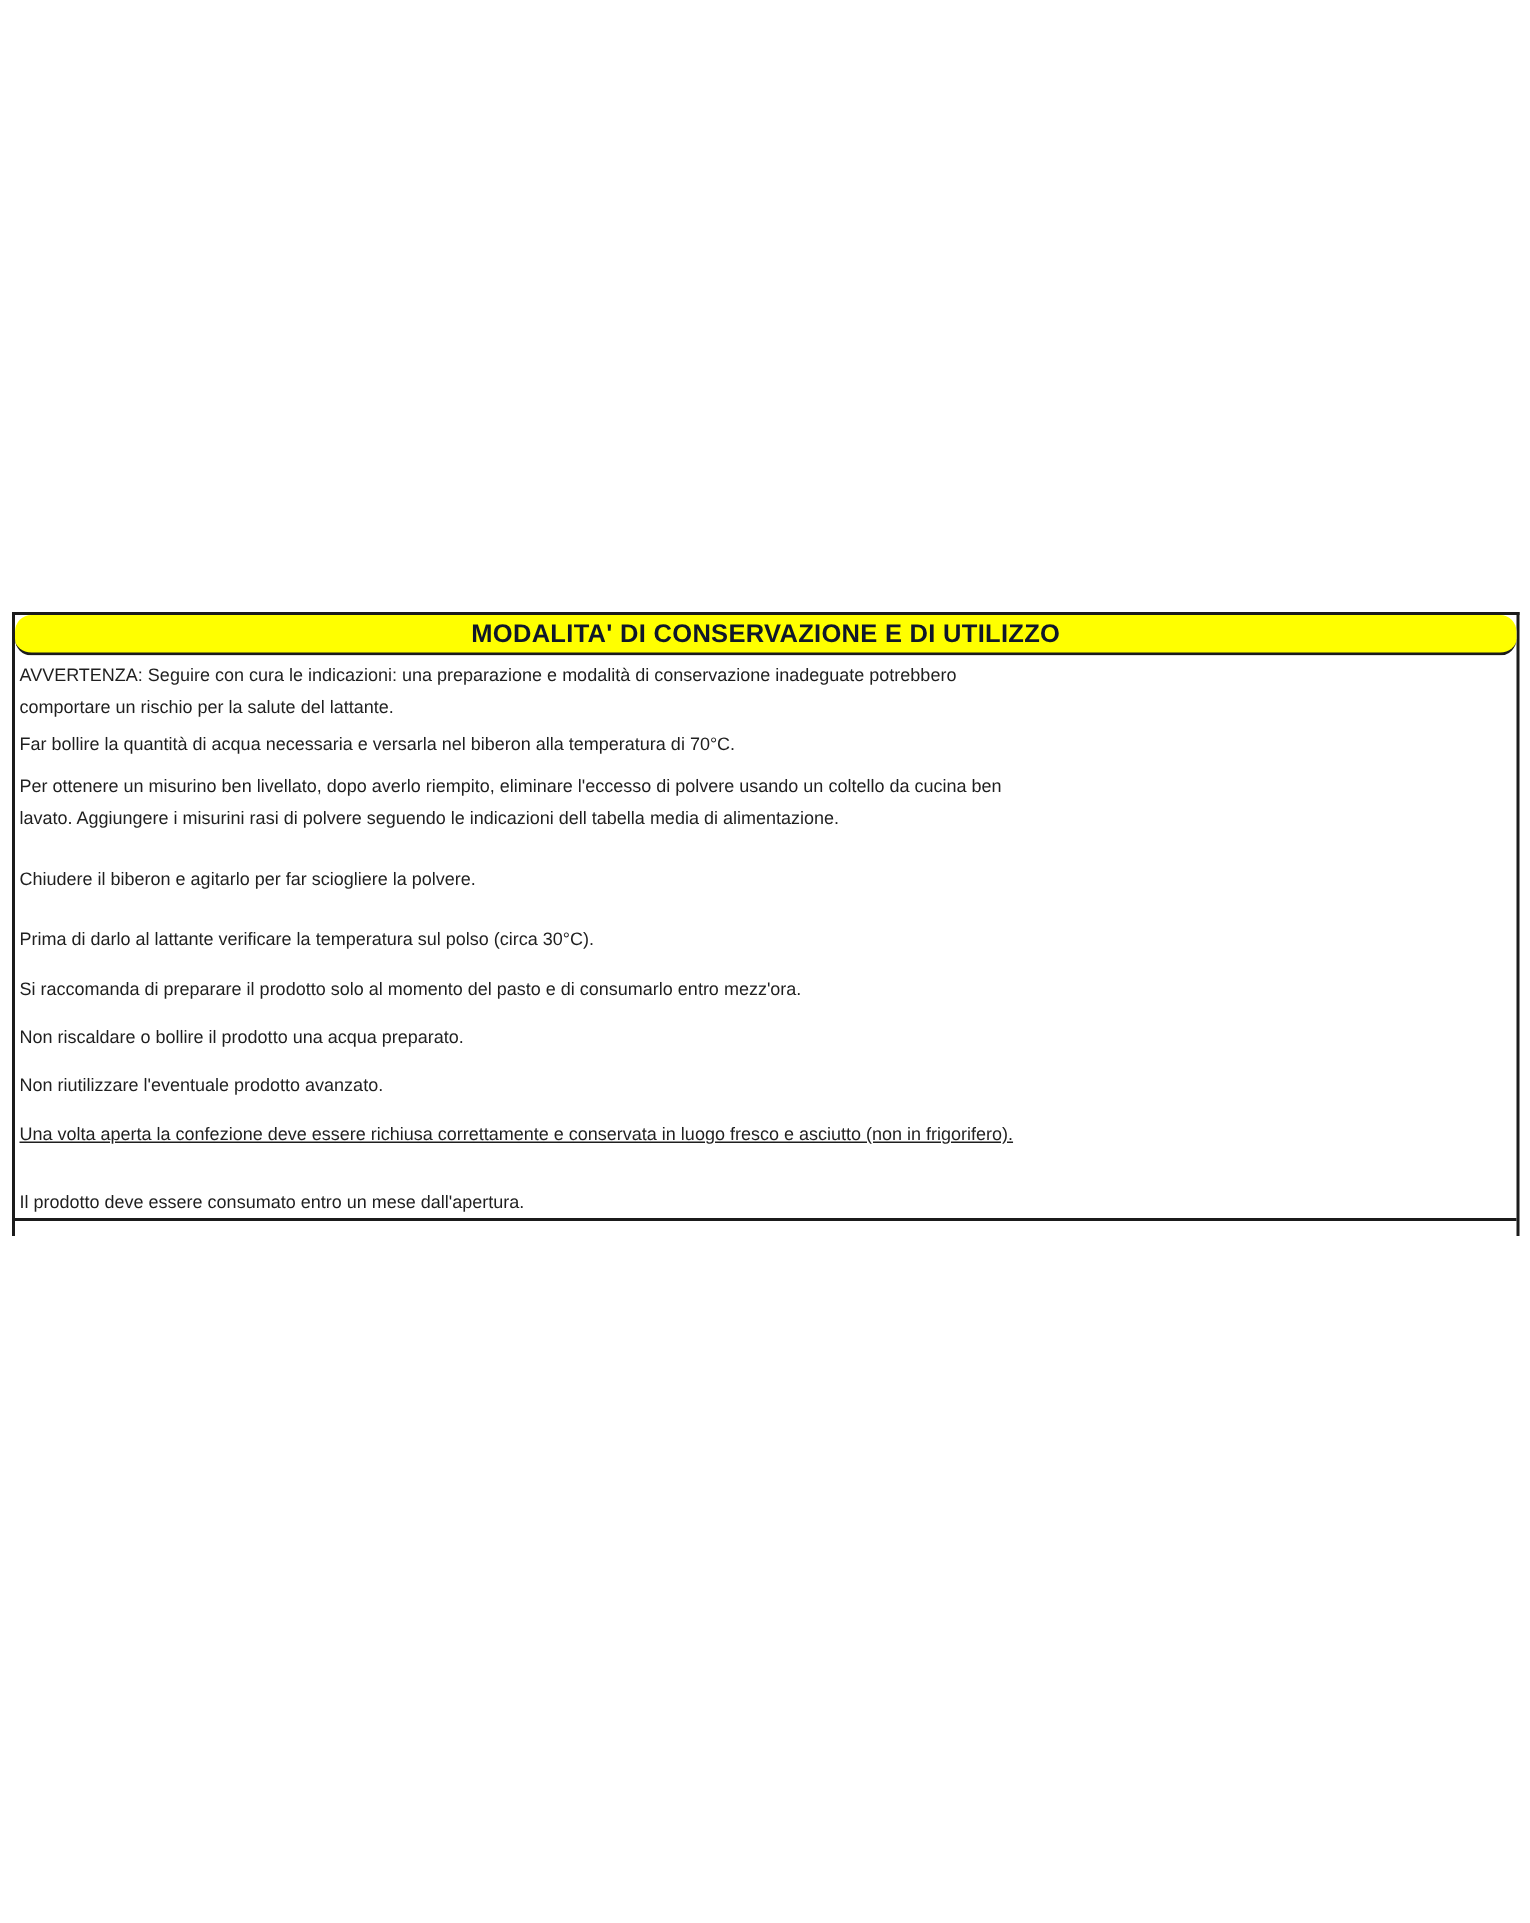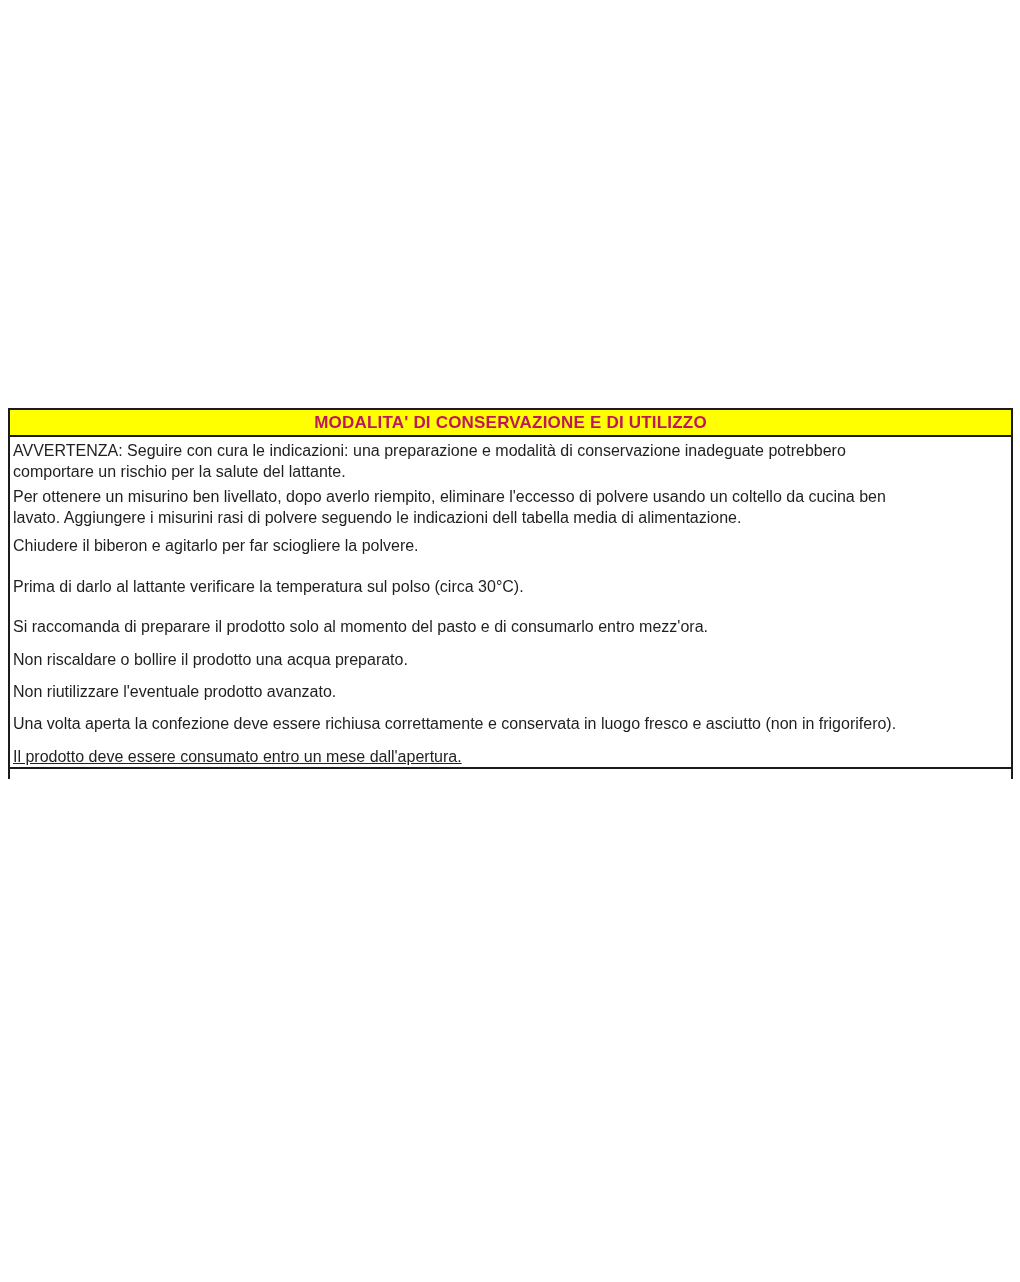--- a/index.html
+++ b/index.html
@@ -28,26 +28,27 @@
     background: #ffffff;
   }
   .header-row {
     height: 25px;
     line-height: 25px;
     background: #ffff00;
     border-bottom: 2px solid #1b1b1b;
     text-align: center;
     font-size: 17px;
     font-weight: bold;
-    color: #be185d;
+    color: #0f172a;
     letter-spacing: 0.2px;
+    border-radius: 11px;
   }
   .body-cell {
     padding: 0 4px 0 3px;
-    font-size: 16px;
+    font-size: 12px;
     line-height: 21px;
     color: #1f1f1f;
   }
   .body-cell p {
     margin: 0;
     white-space: pre-line;
   }
   .body-cell p:nth-of-type(1)  { margin-top: 3px;  }
   .body-cell p:nth-of-type(2)  { margin-top: 4px;  }
   .body-cell p:nth-of-type(3)  { margin-top: 7px;  }
@@ -69,20 +70,21 @@
 </style>
 </head>
 <body>
 
 <div class="canvas">
   <div class="info-table">
     <div class="header-row">MODALITA' DI CONSERVAZIONE E DI UTILIZZO</div>
     <div class="body-cell">
       <p>AVVERTENZA: Seguire con cura le indicazioni: una preparazione e modalità di conservazione inadeguate potrebbero
 comportare un rischio per la salute del lattante.</p>
+      <p>Far bollire la quantità di acqua necessaria e versarla nel biberon alla temperatura di 70°C.</p>
       <p>Per ottenere un misurino ben livellato, dopo averlo riempito, eliminare l'eccesso di polvere usando un coltello da cucina ben
 lavato. Aggiungere i misurini rasi di polvere seguendo le indicazioni dell tabella media di alimentazione.</p>
       <p>Chiudere il biberon e agitarlo per far sciogliere la polvere.</p>
       <p>Prima di darlo al lattante verificare la temperatura sul polso (circa 30°C).</p>
       <p>Si raccomanda di preparare il prodotto solo al momento del pasto e di consumarlo entro mezz'ora.</p>
       <p>Non riscaldare o bollire il prodotto una acqua preparato.</p>
       <p>Non riutilizzare l'eventuale prodotto avanzato.</p>
       <p>Una volta aperta la confezione deve essere richiusa correttamente e conservata in luogo fresco e asciutto (non in frigorifero).</p>
       <p>Il prodotto deve essere consumato entro un mese dall'apertura.</p>
     </div>

